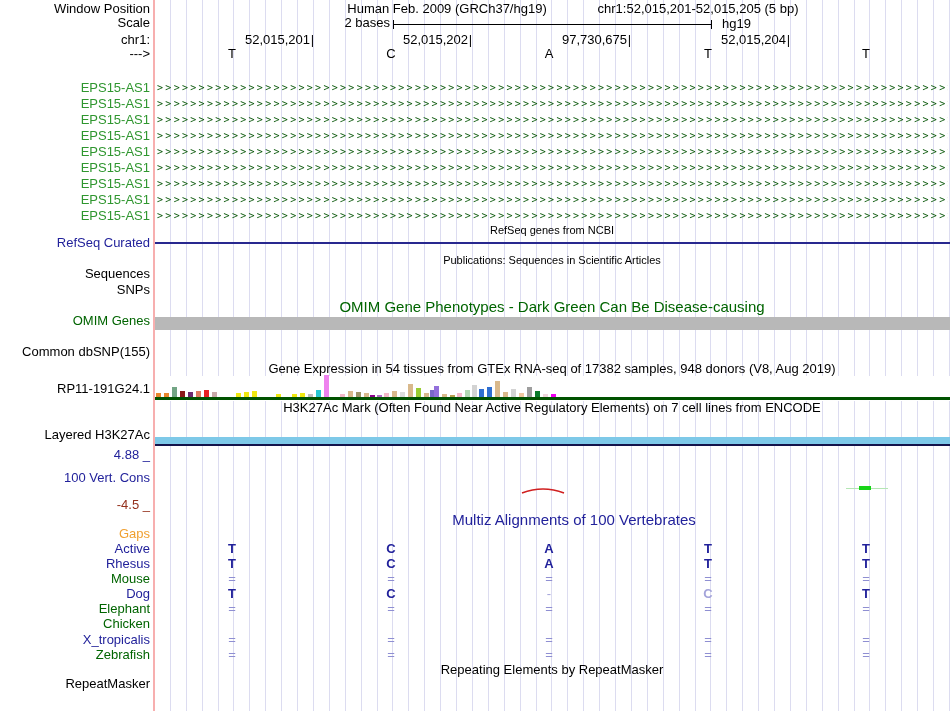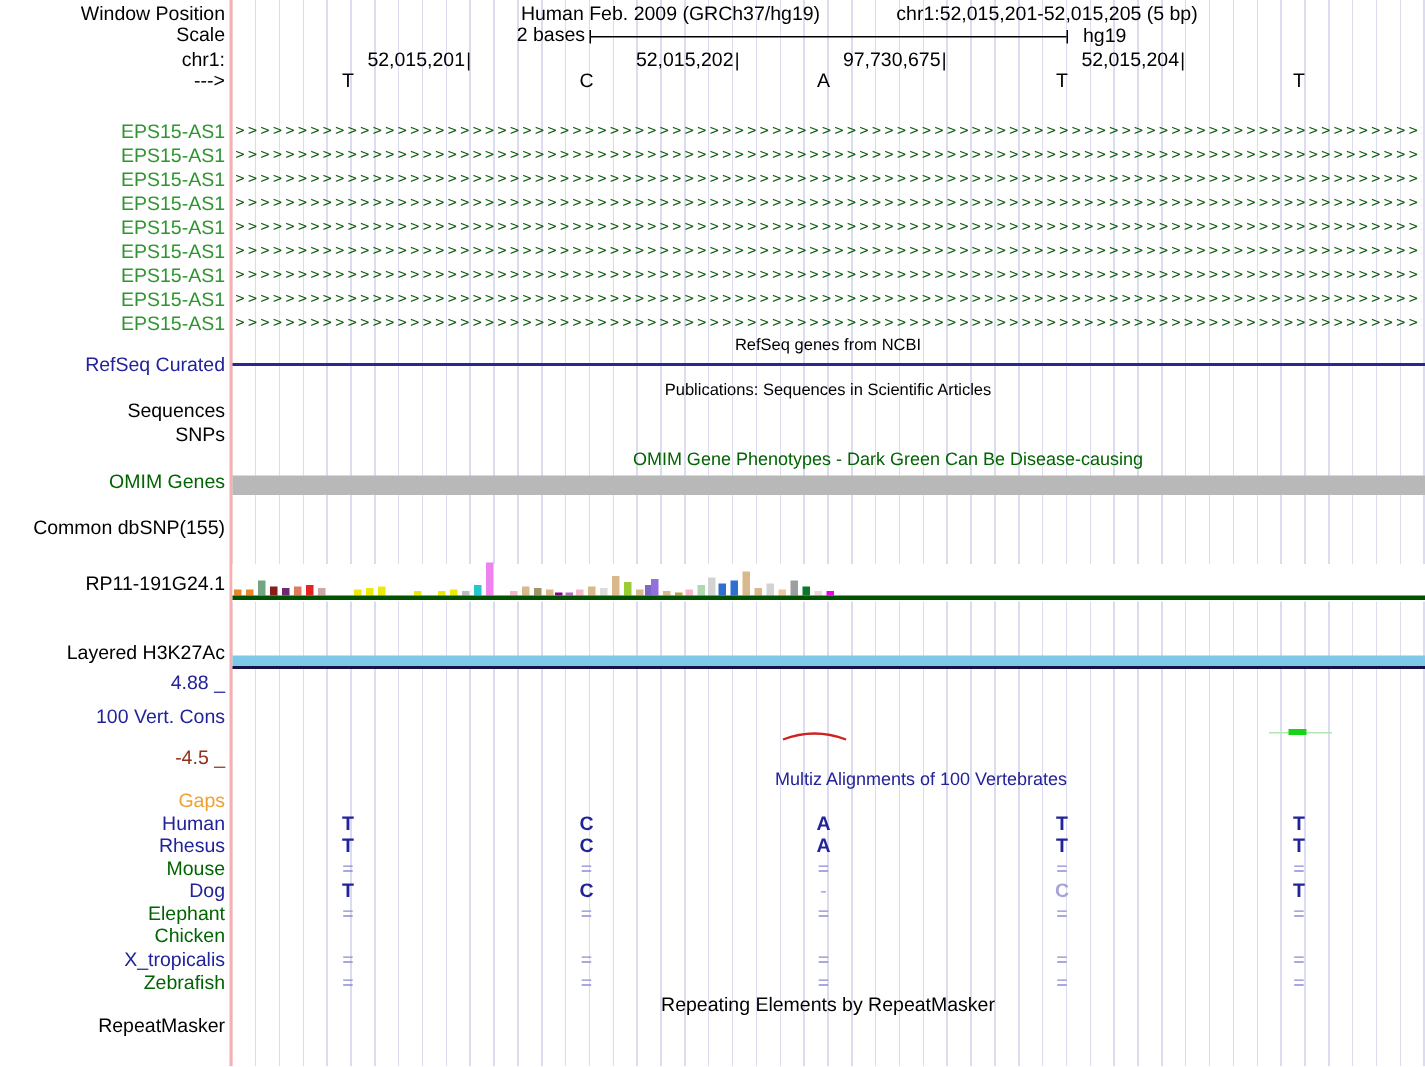--- a/index.html
+++ b/index.html
@@ -6,21 +6,21 @@
   .stage{position:relative;width:950px;height:711px;background:#ffffff;
          font-family:"Liberation Sans",sans-serif;font-size:13px;color:#000;overflow:hidden;}
   
   .grid{position:absolute;left:155px;top:0;width:795px;height:711px;
         background:repeating-linear-gradient(90deg,transparent 0px,transparent 14.9px,#dcdcf0 14.9px,#dcdcf0 15.9px);}
   .pink-line{position:absolute;left:153px;top:0;width:2px;height:711px;background:#f7afaf;}
   .lbl{position:absolute;right:800px;white-space:nowrap;line-height:13px;}
   .ctr{position:absolute;transform:translateX(-50%);white-space:nowrap;line-height:13px;}
   .rgt{position:absolute;transform:translateX(-100%);white-space:nowrap;line-height:13px;}
   .abs{position:absolute;}
-  .s11{font-size:11px;} .s12{font-size:12px;margin-left:40px;}
+  .s11{font-size:11px;} .s12{font-size:15px;}
   .c-navy{color:#22229b;padding-left:44px;} .c-green{color:#2f962f;} .c-dgreen{color:#006400;} .c-maroon{color:#94301c;}
   .scale-ruler{position:absolute;left:393px;top:20px;width:317px;height:9px;
                border-left:1px solid #000;border-right:1px solid #000;}
   .scale-ruler .hline{position:absolute;left:0;top:4px;width:100%;height:1px;background:#000;}
   .tickmark{display:inline-block;width:1px;height:12px;background:#000;margin-left:2px;vertical-align:middle;}
   .base{position:absolute;transform:translateX(-50%);line-height:13px;}
   .gencode-arrows{position:absolute;left:157px;width:791px;height:13px;overflow:hidden;
                   color:#0d5a0d;font-family:"DejaVu Sans Mono",monospace;font-size:10px;
                   letter-spacing:2.3px;line-height:13px;white-space:nowrap;}
   .refseq-line{position:absolute;left:155px;top:242px;width:795px;height:2px;background:#28288f;}
@@ -53,21 +53,21 @@
   <div class="lbl" style="top:16px">Scale</div>
   <div class="rgt" style="left:390px;top:16px">2 bases</div>
   <div class="scale-ruler">
       <div class="hline"></div>
     </div>
   <div class="abs" style="left:722px;top:16px">hg19</div>
 
   <div class="lbl" style="top:33px">chr1:</div>
   <div id="ruler-ticks">
       <div class="rgt" style="left: 313px; top: 33px;"><span>52,015,201</span><span class="tickmark"></span></div>
-      <div class="rgt" style="left: 492px; top: 33px; text-align: right;"><span>52,015,202</span><span class="tickmark"></span></div>
+      <div class="rgt" style="left: 471px; top: 33px; text-align: right;"><span>52,015,202</span><span class="tickmark"></span></div>
       <div class="rgt" style="left: 630px; top: 33px;"><span>97,730,675</span><span class="tickmark"></span></div>
       <div class="rgt" style="left: 789px; top: 33px;"><span>52,015,204</span><span class="tickmark"></span></div>
     </div>
 
   <div class="lbl" style="top:47px">---&gt;</div>
   <div id="base-letters">
       <div class="base" style="left: 232px; top: 47px;">T</div>
       <div class="base" style="left: 391px; top: 47px;">C</div>
       <div class="base" style="left: 549px; top: 47px;">A</div>
       <div class="base" style="left: 708px; top: 47px;">T</div>
@@ -102,20 +102,21 @@
   <div class="ctr s11" style="left:552px;top:254px">Publications: Sequences in Scientific Articles</div>
   <div class="lbl" style="top:267px">Sequences</div>
   <div class="lbl" style="top:283px">SNPs</div>
 
   <div class="ctr s12 c-dgreen" style="left:552px;top:300px">OMIM Gene Phenotypes - Dark Green Can Be Disease-causing</div>
   <div class="lbl c-dgreen" style="top:314px">OMIM Genes</div>
   <div class="omim-bar"></div>
 
   <div class="lbl" style="top:345px">Common dbSNP(155)</div>
 
+  <div class="ctr" style="left:552px;top:362px">Gene Expression in 54 tissues from GTEx RNA-seq of 17382 samples, 948 donors (V8, Aug 2019)</div>
   <div class="gtex-band"></div>
   <div class="lbl" style="top:382px">RP11-191G24.1</div>
   <div id="gtex-bars">
       <div class="gtex-bar" style="left: 156px; top: 393px; height: 4px; background: rgb(232, 134, 44);"></div>
       <div class="gtex-bar" style="left: 164px; top: 393px; height: 4px; background: rgb(232, 134, 44);"></div>
       <div class="gtex-bar" style="left: 172px; top: 387px; height: 10px; background: rgb(115, 165, 133);"></div>
       <div class="gtex-bar" style="left: 180px; top: 391px; height: 6px; background: rgb(139, 26, 26);"></div>
       <div class="gtex-bar" style="left: 188px; top: 392px; height: 5px; background: rgb(110, 42, 110);"></div>
       <div class="gtex-bar" style="left: 196px; top: 391px; height: 6px; background: rgb(224, 122, 95);"></div>
       <div class="gtex-bar" style="left: 204px; top: 390px; height: 7px; background: rgb(232, 34, 34);"></div>
@@ -154,37 +155,38 @@
       <div class="gtex-bar" style="left: 503px; top: 392px; height: 5px; background: rgb(217, 185, 140);"></div>
       <div class="gtex-bar" style="left: 511px; top: 389px; height: 8px; background: rgb(211, 211, 211);"></div>
       <div class="gtex-bar" style="left: 519px; top: 393px; height: 4px; background: rgb(240, 200, 160);"></div>
       <div class="gtex-bar" style="left: 527px; top: 387px; height: 10px; background: rgb(158, 158, 158);"></div>
       <div class="gtex-bar" style="left: 535px; top: 391px; height: 6px; background: rgb(10, 122, 42);"></div>
       <div class="gtex-bar" style="left: 543px; top: 394px; height: 3px; background: rgb(239, 213, 220);"></div>
       <div class="gtex-bar" style="left: 551px; top: 394px; height: 3px; background: rgb(238, 0, 238);"></div>
     </div>
   <div class="gtex-base"></div>
 
+  <div class="ctr" style="left:552px;top:401px">H3K27Ac Mark (Often Found Near Active Regulatory Elements) on 7 cell lines from ENCODE</div>
   <div class="lbl" style="top:428px">Layered H3K27Ac</div>
   <div class="h3k-bar"></div>
   <div class="h3k-underline"></div>
 
   <div class="lbl c-navy" style="top:448px">4.88 _</div>
   <div class="lbl c-navy" style="top:471px">100 Vert. Cons</div>
   <svg class="abs" style="left:520px;top:484px" width="46" height="12">
     <path d="M2 9 Q 23 1 44 9" stroke="#d02020" stroke-width="1.5" fill="none"></path>
   </svg>
   <div class="cons-glow"></div>
   <div class="cons-solid"></div>
   <div class="lbl c-maroon" style="top:498px">-4.5 _</div>
 
   <div class="ctr s12 c-navy" style="left:552px;top:513px">Multiz Alignments of 100 Vertebrates</div>
   <div id="multiz-rows">
       <div class="lbl sp-orange" style="top: 527px;">Gaps</div>
-      <div class="lbl sp-navy" style="top: 542px;">Human</div>
+      <div class="lbl sp-navy" style="top: 542px;">Active</div>
       <div class="cell b" style="left: 232px; top: 542px;">T</div>
       <div class="cell b" style="left: 391px; top: 542px;">C</div>
       <div class="cell b" style="left: 549px; top: 542px;">A</div>
       <div class="cell b" style="left: 708px; top: 542px;">T</div>
       <div class="cell b" style="left: 866px; top: 542px;">T</div>
       <div class="lbl sp-navy" style="top: 557px;">Rhesus</div>
       <div class="cell b" style="left: 232px; top: 557px;">T</div>
       <div class="cell b" style="left: 391px; top: 557px;">C</div>
       <div class="cell b" style="left: 549px; top: 557px;">A</div>
       <div class="cell b" style="left: 708px; top: 557px;">T</div>

